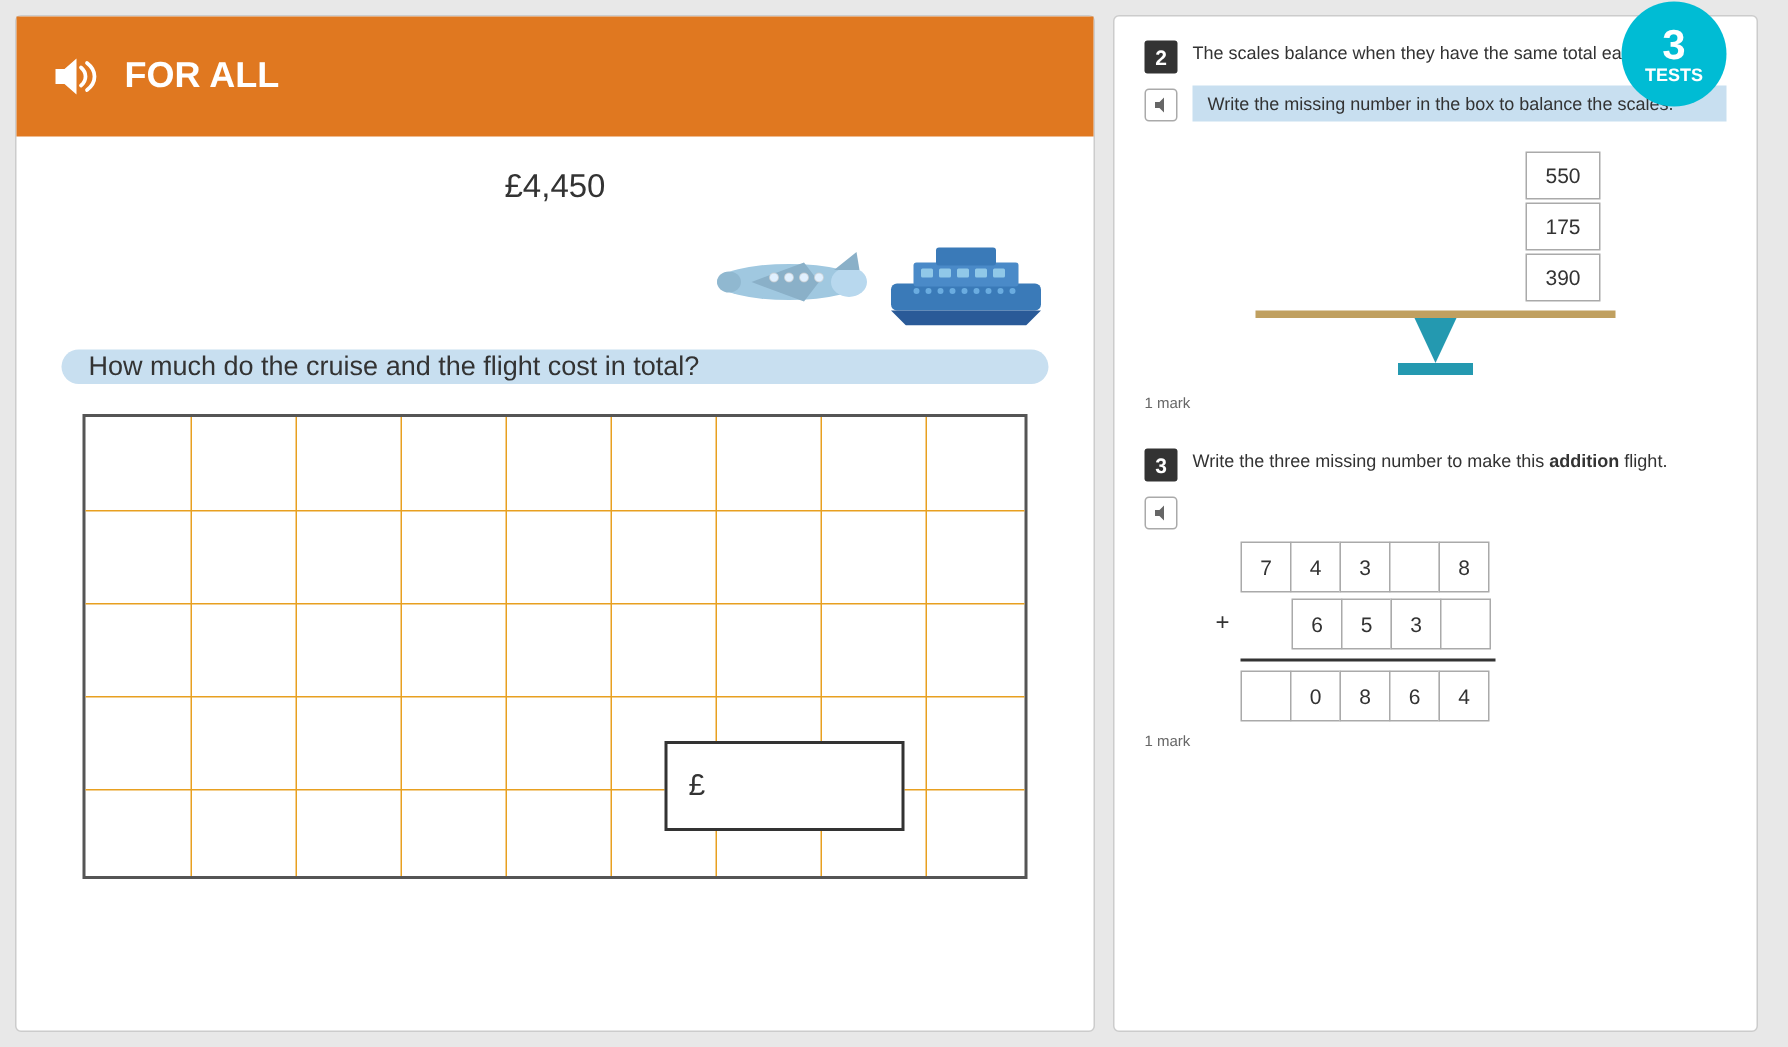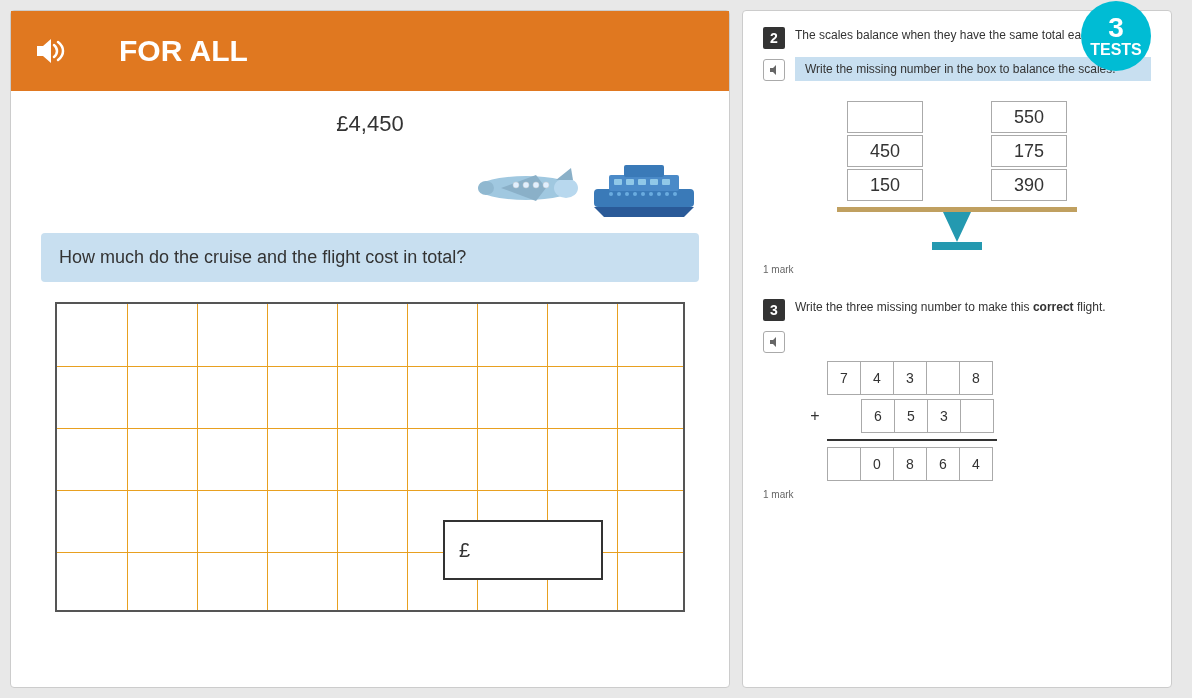--- a/index.html
+++ b/index.html
@@ -43,24 +43,23 @@
       flex-shrink: 0;
     }
 
     .speaker-icon svg {
       width: 36px;
       height: 36px;
     }
 
     .header-title {
       color: white;
-      font-size: 30px;
+      font-size: 24px;
       font-weight: bold;
       line-height: 1.2;
-      margin-left: 36px;
     }
 
     .content-area {
       padding: 20px 30px;
     }
 
     .price-row {
       display: flex;
       align-items: center;
       gap: 20px;
@@ -87,22 +86,22 @@
       color: #333;
       margin-bottom: 16px;
     }
 
     .question-text strong {
       font-weight: bold;
     }
 
     .question-box {
       background: #c8dff0;
-      border-radius: 4px;
-      padding: 14px 18px;
+      border-radius: 16px;
+      padding: 1px 18px;
       font-size: 18px;
       color: #333;
       margin-bottom: 20px;
     }
 
     .grid-area {
       border: 2px solid #555;
       width: 630px;
       height: 310px;
       position: relative;
@@ -164,21 +163,21 @@
       color: white;
       font-weight: bold;
     }
 
     .tests-badge .badge-num {
       font-size: 28px;
       line-height: 1;
     }
 
     .tests-badge .badge-label {
-      font-size: 16px;
+      font-size: 12px;
       line-height: 1;
     }
 
     
     .question-block {
       margin-bottom: 24px;
     }
 
     .q-header {
       display: flex;
@@ -211,26 +210,26 @@
       background: #c8dff0;
       padding: 5px 10px;
       font-size: 12px;
       color: #333;
       margin-bottom: 12px;
       margin-left: 32px;
     }
 
     .scale-box {
       border: 1.5px solid #aaa;
-      width: 76px;
+      width: 50px;
       height: 32px;
       display: flex;
       align-items: center;
       justify-content: center;
-      font-size: 18px;
+      font-size: 14px;
       color: #333;
       background: white;
     }
 
     .scale-box.empty {
       background: white;
     }
 
     .mark-label {
       text-align: left;
@@ -416,25 +415,20 @@
         <svg width="12" height="12" viewBox="0 0 12 12" fill="#666">
             <path d="M2 4v4h3l3 3V1L5 4H2z"></path>
           </svg>
       </div>
       <div class="q-instruction" style="margin-left:0; flex:1;">Write the missing number in the box to balance the scales.</div>
     </div>
 
     <div style="display:flex; justify-content:center; margin-bottom:8px;">
       <div style="position:relative; width:280px;">
 
-        <div style="position:absolute; left:30px; top:0; display:flex; flex-direction:column; gap:2px;">
-          <div class="scale-box empty"></div>
-          <div class="scale-box">450</div>
-          <div class="scale-box">150</div>
-        </div>
 
         <div style="position:absolute; right:30px; top:0; display:flex; flex-direction:column; gap:2px;">
           <div class="scale-box">550</div>
           <div class="scale-box">175</div>
           <div class="scale-box">390</div>
         </div>
 
         <div style="position:absolute; top:106px; left:20px; right:20px; height:5px; background:#c0a060;"></div>
 
         <div style="position:absolute; top:111px; left:50%; transform:translateX(-50%); width:0; height:0; border-left:14px solid transparent; border-right:14px solid transparent; border-top:30px solid #2499b0;"></div>
@@ -443,21 +437,21 @@
         <div style="height:155px;"></div>
       </div>
     </div>
     <div class="mark-label">1 mark</div>
   </div>
 
   <div class="question-block">
     <div class="q-header">
       <div class="q-number">3</div>
       <div class="q-desc">
-        <span>Write the three missing number to make this</span> <strong>correct</strong> <span>flight.</span>
+        <span>Write the three missing number to make this</span> <strong>addition</strong> <span>flight.</span>
       </div>
     </div>
     <div style="display:flex; gap:10px; align-items:flex-start; margin-bottom:8px;">
       <div class="q-audio-btn">
         <svg width="12" height="12" viewBox="0 0 12 12" fill="#666">
             <path d="M2 4v4h3l3 3V1L5 4H2z"></path>
           </svg>
       </div>
     </div>
 

